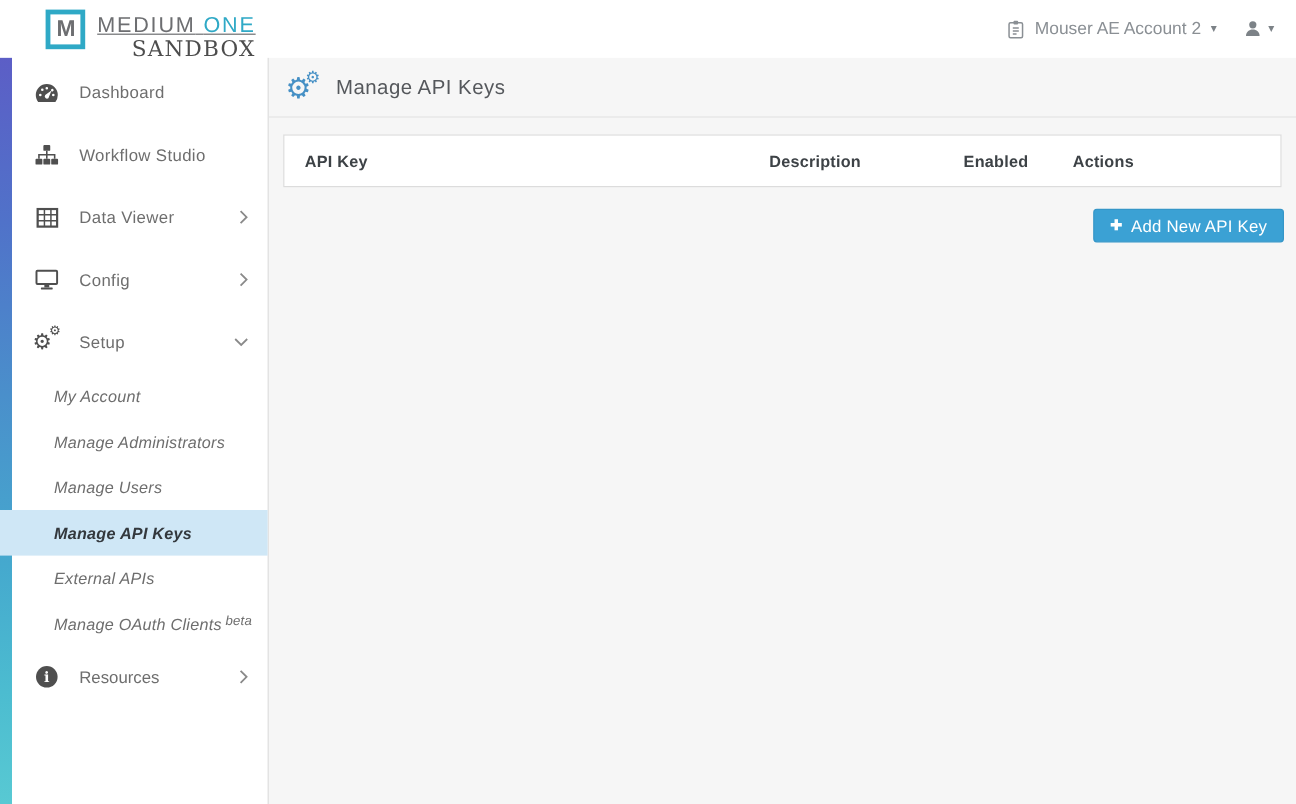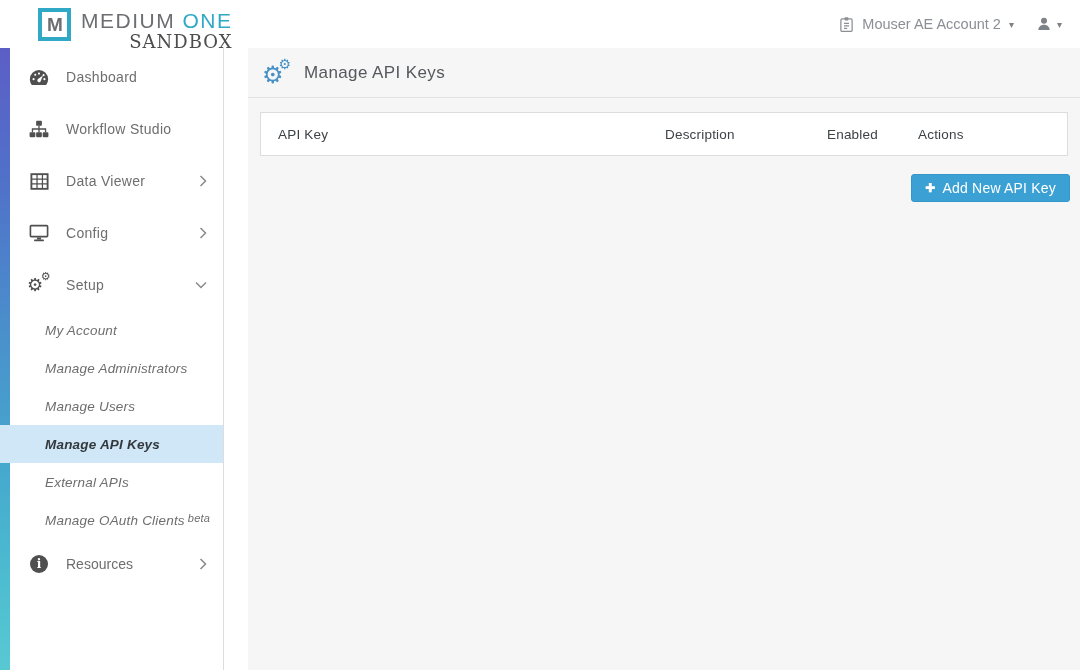--- a/index.html
+++ b/index.html
@@ -5,30 +5,30 @@
   * { margin:0; padding:0; box-sizing:border-box; }
   html,body { width:1080px; height:670px; overflow:hidden; background:#fff;
               font-family:"Liberation Sans", sans-serif; }
 
   
   .topbar { height:48px; background:#fff; display:flex; align-items:flex-start; position:relative; z-index:5; }
   .brand { display:flex; align-items:flex-start; margin-left:38px; margin-top:8px; cursor:pointer; }
   .brand-box { width:33px; height:33px; border:4px solid #2fa9c6; display:flex; align-items:center; justify-content:center;
                font-weight:bold; font-size:19px; color:#6d6e71; letter-spacing:-1px; }
   .brand-text { margin-left:10px; display:flex; flex-direction:column; align-items:flex-end; }
-  .brand-line { font-size:21px; letter-spacing:1.5px; color:#6d6e71; line-height:26px; white-space:nowrap; }
+  .brand-line { font-size:18px; letter-spacing:1.5px; color:#6d6e71; line-height:26px; white-space:nowrap;text-decoration:underline; }
   .brand-accent { color:#2fa9c6; }
   .brand-sub { font-family:"DejaVu Serif", serif; font-size:18px; color:#4d4d4d; letter-spacing:1px; line-height:15px; }
   .topbar-right { margin-left:auto; display:flex; align-items:center; height:48px; padding-right:18px; gap:22px; }
   .account-select { display:flex; align-items:center; gap:8px; color:#8a8f94; font-size:14.5px; cursor:pointer; }
   .user-menu { display:flex; align-items:center; gap:5px; cursor:pointer; }
   .caret { font-size:10px; color:#7c8287; }
 
   
-  .shell { display:flex; height:622px;gap:24px; }
+  .shell { display:flex; height:622px; }
 
   
   .sidebar { width:224px; background:#fff; border-right:1px solid #dcdcdc; position:relative; flex:none; }
   .strip { position:absolute; left:0; top:0; bottom:0; width:10px;
            background:linear-gradient(180deg,#5c5ec6 0%,#5072c9 22%,#4a8fcb 45%,#45a9ce 68%,#4cbcd0 85%,#58c9d3 100%); }
   .nav { position:relative; padding-top:3px; }
   .nav-item { height:52px; display:flex; align-items:center; padding-left:28px; color:#6e6e6e; font-size:14px;
               letter-spacing:.3px; cursor:pointer; }
   .nav-item .nicon { width:22px; height:22px; display:flex; align-items:center; justify-content:center; margin-right:16px; flex:none; }
   .chev { margin-left:auto; margin-right:16px; flex:none; }
@@ -48,21 +48,21 @@
   
   .main { flex:1; background:#f6f6f6; display:flex; flex-direction:column; }
   .main-header { height:50px; border-bottom:1px solid #e3e3e3; display:flex; align-items:center; padding-left:14px; }
   .gears { position:relative; width:30px; height:28px; color:#4690c5; }
   .gears .cog-big { position:absolute; left:0; top:4px; font-size:24px; line-height:24px; }
   .gears .cog-small { position:absolute; right:1px; top:-2px; font-size:14px; line-height:14px; }
   .page-title { margin-left:12px; font-size:17px; color:#55585c; letter-spacing:.4px; }
 
   .table-box { margin:14px 12px 0 12px; background:#fff; border:1px solid #dcdcdc; height:44px;
                display:grid; grid-template-columns:404px 162px 91px auto; align-items:center; }
-  .th { font-size:13.5px; font-weight:normal; color:#3d4246; letter-spacing:.2px; }
+  .th { font-size:13.5px; font-weight:bold; color:#3d4246; letter-spacing:.2px; }
   .th:first-child { padding-left:17px; }
 
   .btn-row { display:flex; justify-content:flex-end; padding-right:10px; margin-top:18px; }
   .btn-add { background:#3ba1d4; border:1px solid #3596c8; color:#fff; font-size:14px; letter-spacing:.2px;
              border-radius:3px; height:28px; padding:0 13px; display:flex; align-items:center; gap:7px; cursor:pointer;
              font-family:"Liberation Sans", sans-serif; }
   .btn-add .plus { font-size:12px; font-weight:bold; }
 
   svg { display:block; }
 </style>

